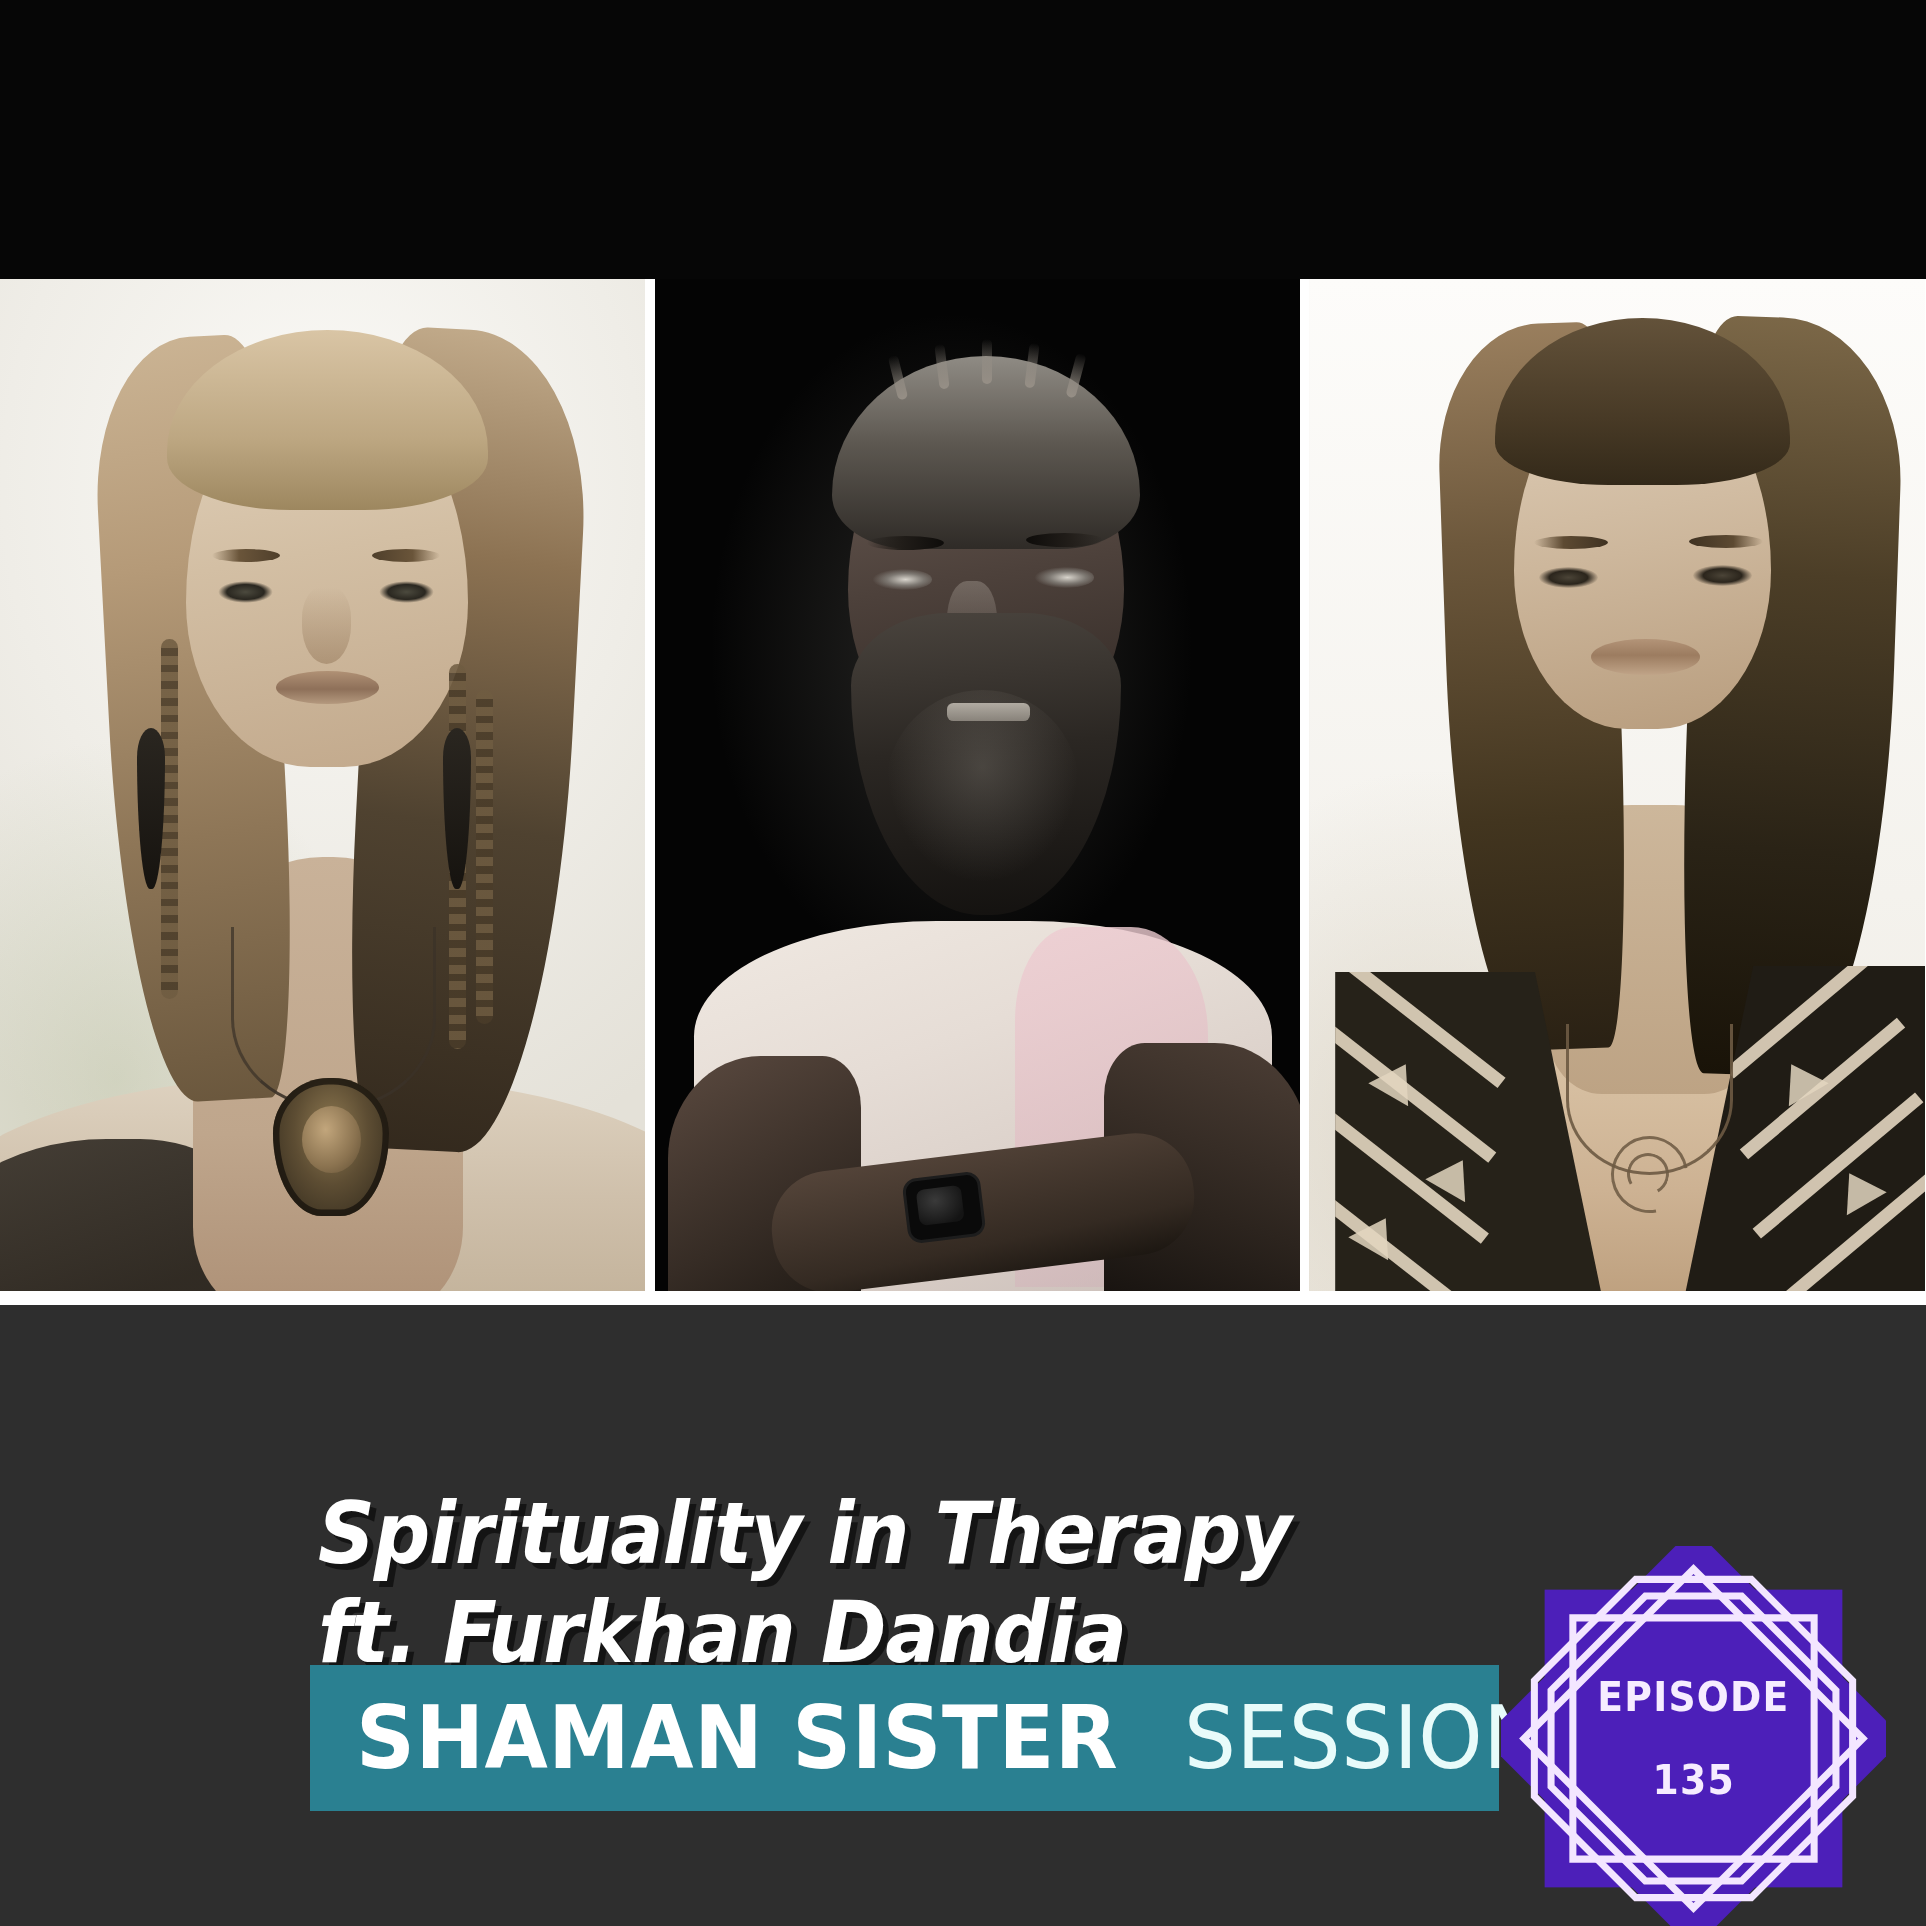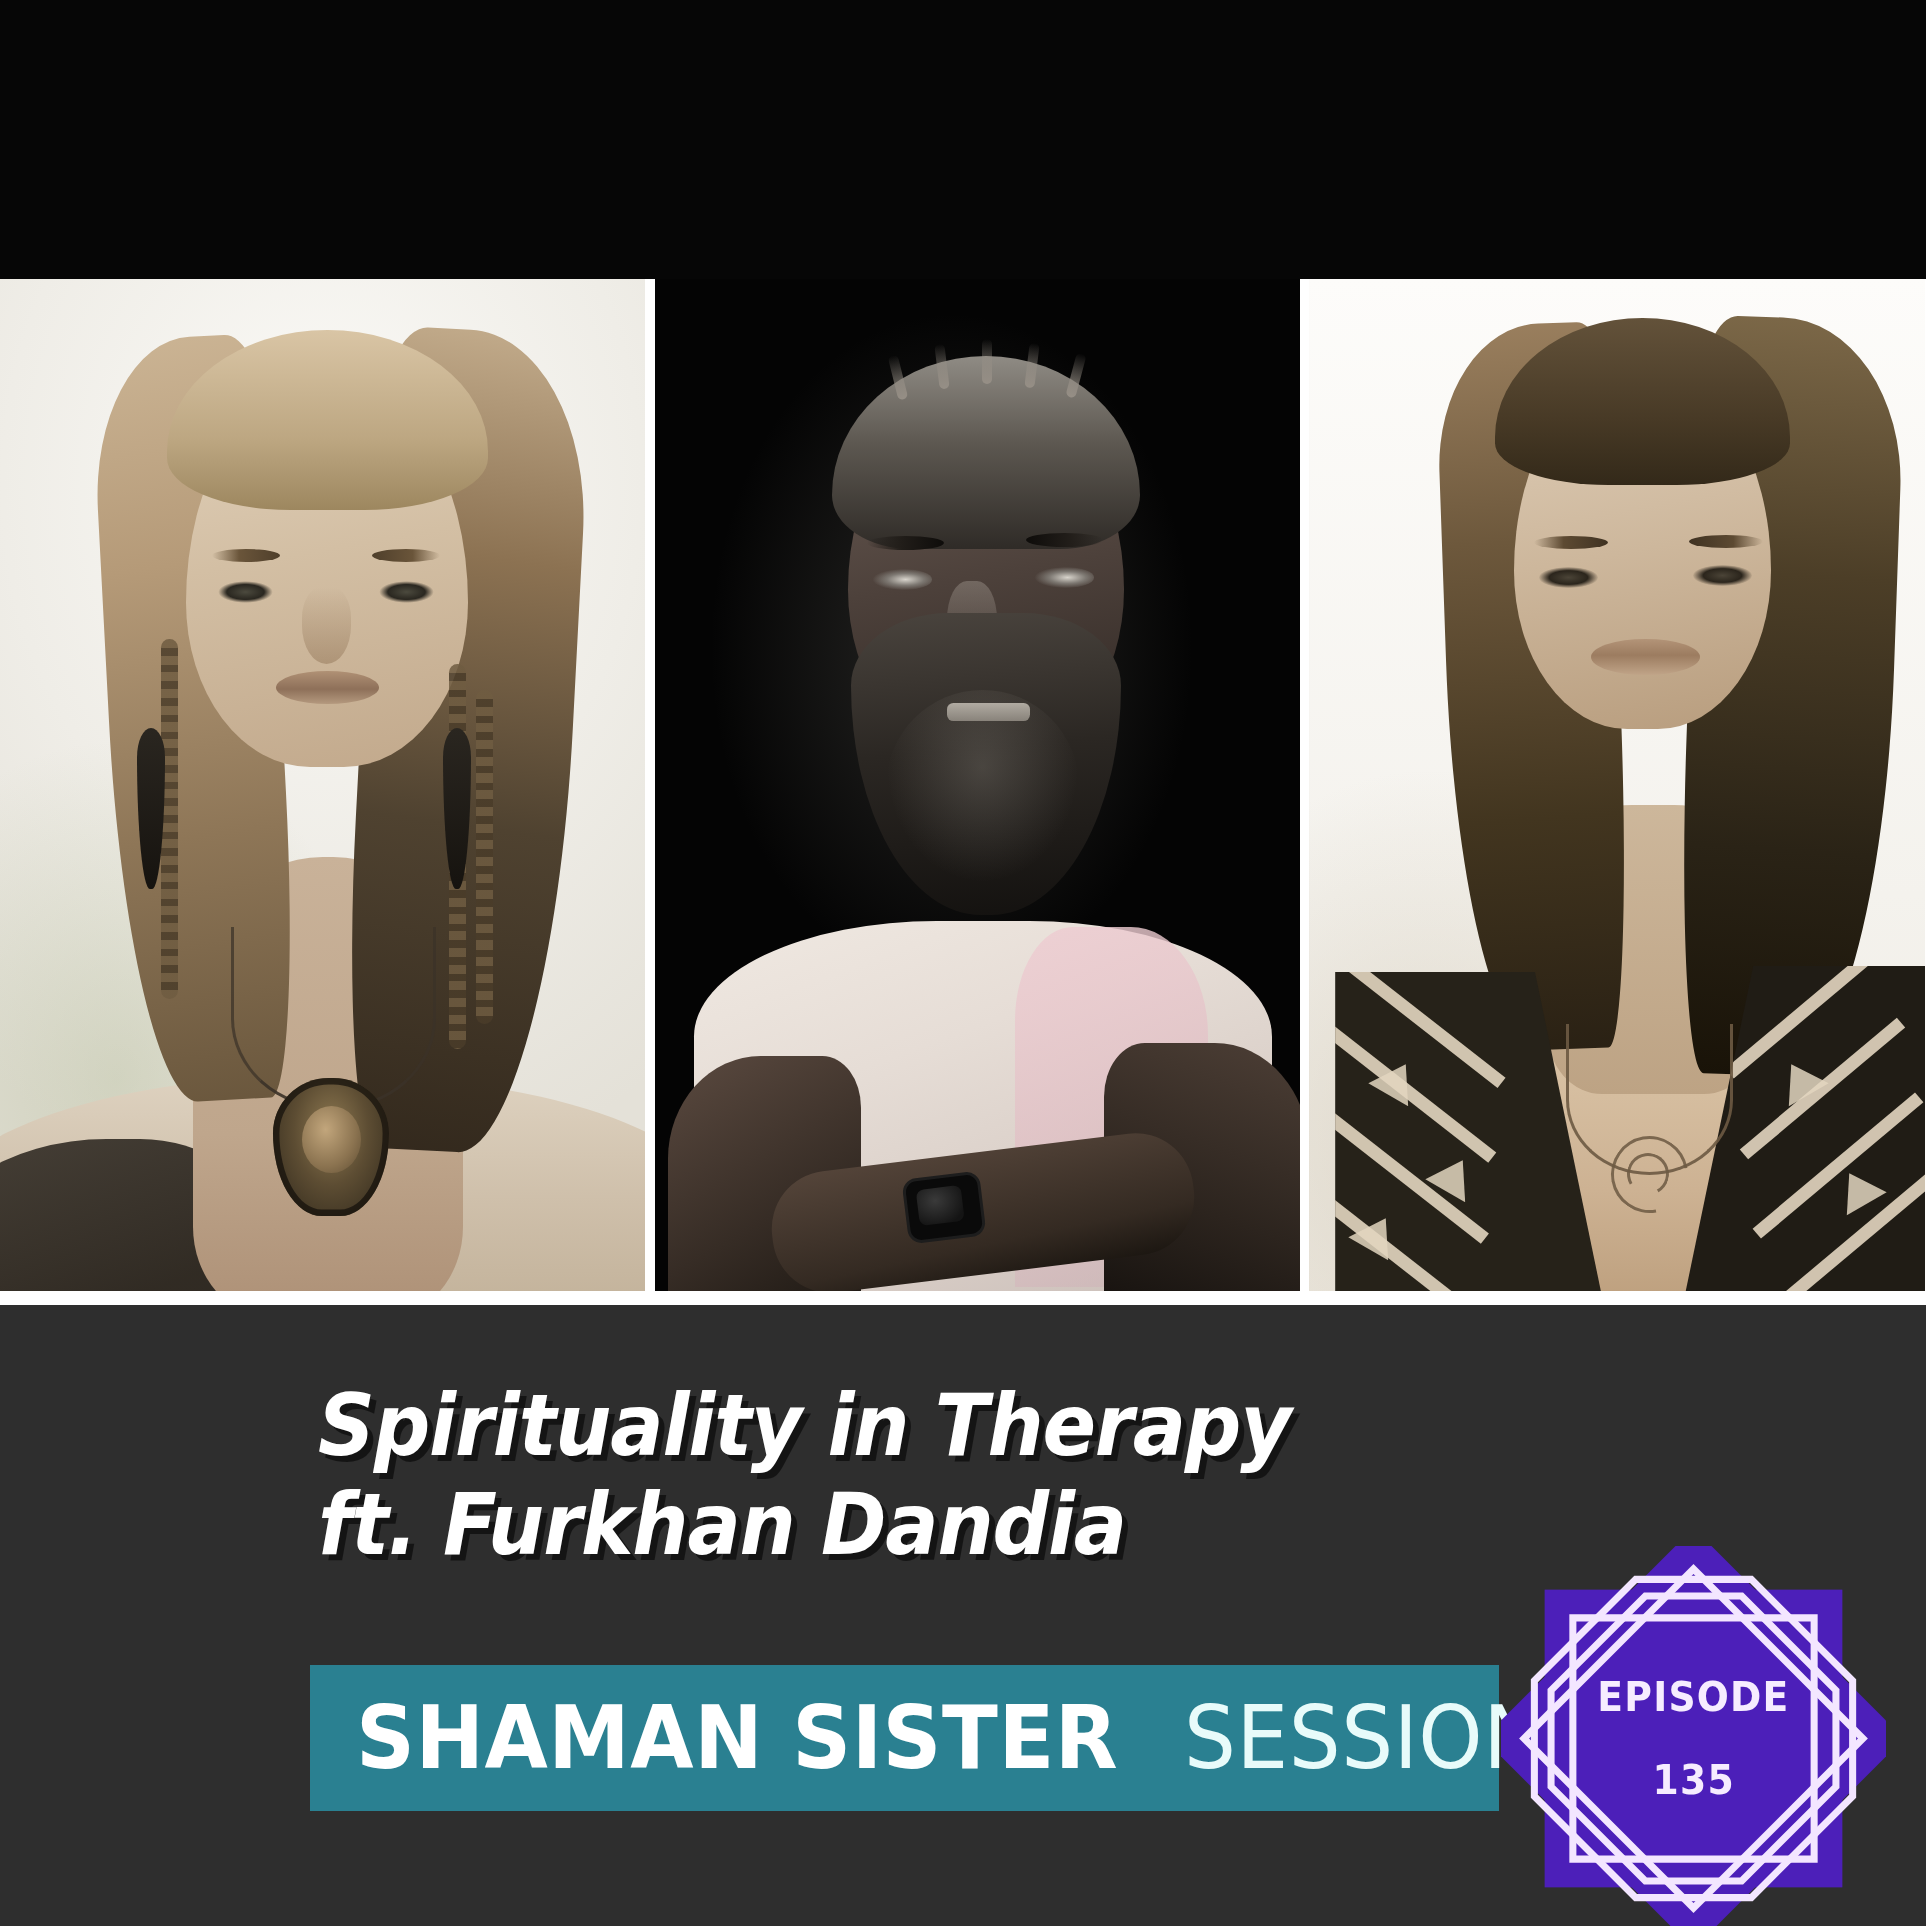--- a/index.html
+++ b/index.html
@@ -358,21 +358,21 @@
     position: absolute;
     left: 0; top: 1305px;
     width: 1926px; height: 621px;
     background: #2e2e2e;
   }
 
   
   .title-block {
     position: absolute;
     left: 318px;
-    top: 1376px;
+    top: 1484px;
     width: 1220px;
   }
   .title-line {
     font-family: "DejaVu Sans", sans-serif;
     font-weight: bold;
     font-style: italic;
     font-size: 85px;
     line-height: 1.17;
     letter-spacing: -1.3px;
     color: #ffffff;

